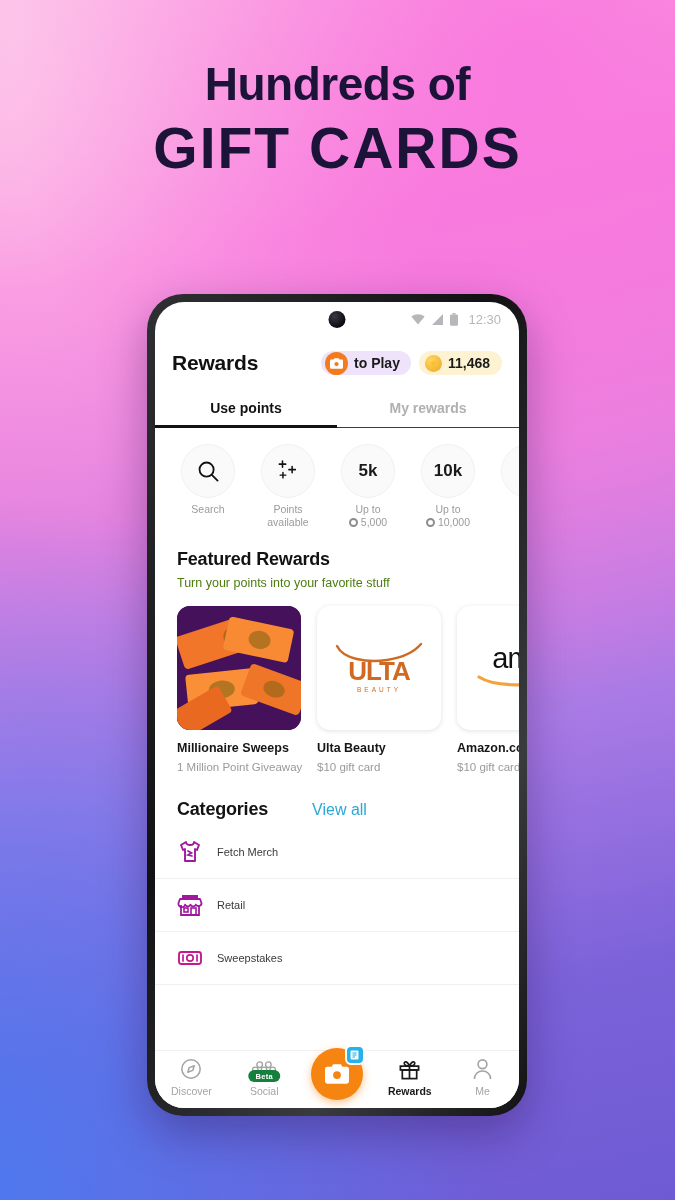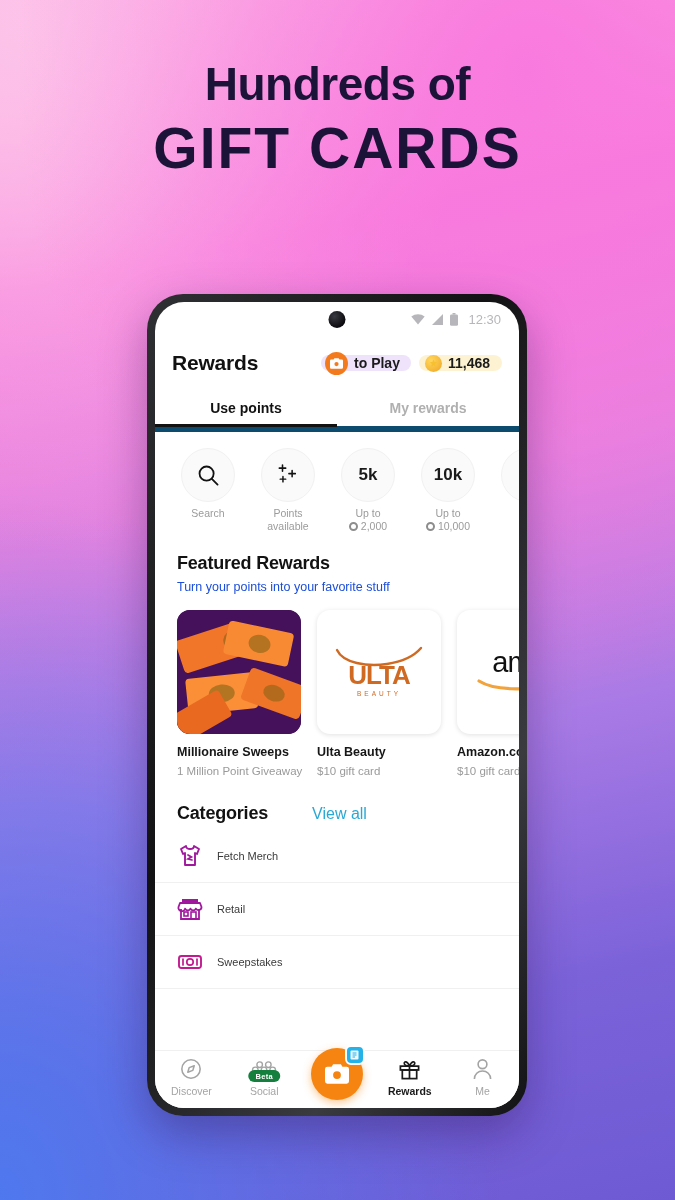--- a/index.html
+++ b/index.html
@@ -57,36 +57,36 @@
   .sb-icons { display:flex; align-items:center; gap:6px; color:#b7b7bb; }
   .sb-time { font-size:13px; color:#b7b7bb; margin-left:4px; }
   
   .appbar {
     flex:0 0 54px; display:flex; align-items:center;
     padding:0 17px; gap:8px;
   }
   .app-title { font-size:21px; font-weight:700; color:#111; flex:1; letter-spacing:-.2px; }
   .chip {
     display:flex; align-items:center; gap:6px;
-    border-radius:18px; height:16px; padding:0 11px 0 4px;
+    border-radius:18px; height:24px; padding:0 11px 0 4px;
     font-size:14px; font-weight:700; color:#1b1b1b; white-space:nowrap;
   }
   .chip-play { background:#eee3fb; }
   .chip-pts  { background:#fdf3d2; padding:0 12px 0 6px; }
   .cam-circle {
     width:23px; height:23px; border-radius:50%;
     background:#f47b1d; display:flex; align-items:center; justify-content:center;
   }
   .coin {
     width:17px; height:17px; border-radius:50%;
     background:radial-gradient(circle at 35% 32%, #ffd75e, #efa520);
     display:flex;align-items:center;justify-content:center;
   }
   
-  .tabs { flex:0 0 38px; display:flex; border-bottom:6px solid #0c4a6e; }
+  .tabs { flex:0 0 38px; display:flex; border-bottom:1px solid #0c4a6e; }
   .tab {
     flex:1; text-align:center; font-size:14px; color:#b0b0b0;
     font-weight:700; line-height:36px; position:relative;
   }
   .tab.active { color:#121212; font-weight:700; }
   .tab.active:after {
     content:""; position:absolute; left:0; right:0; bottom:-1px;
     height:3px; background:#121212;
   }
   
@@ -104,21 +104,21 @@
   }
   .qlabel { font-size:10.5px; color:#9b9b9b; margin-top:5px; line-height:13px; }
   .qlabel .val { display:flex; align-items:center; justify-content:center; gap:3px; }
   .mini-coin {
     width:9px;height:9px;border-radius:50%;
     border:2px solid #8d8d8d; display:inline-block;
   }
   
   .sec { padding:10px 22px 0 22px; }
   .sec-title { font-size:18px; font-weight:700; color:#121212; letter-spacing:-.2px; }
-  .sec-sub { font-size:12.5px; color:#1d4ed8; margin-top:6px; }
+  .sec-sub { font-size:12.5px; color:#4d7c0f; margin-top:6px; }
   .sec-head { display:flex; align-items:baseline; }
   .viewall { font-size:16px; color:#2aa8d4; font-weight:400;margin-left:44px; }
   
   .cards { display:flex; gap:16px; padding:16px 0 0 22px; }
   .card { width:124px; flex:0 0 124px; }
   .card-img {
     width:124px; height:124px; border-radius:13px;
     background:#fff; box-shadow:0 1px 5px rgba(0,0,0,.12);
     display:flex; align-items:center; justify-content:center;
     overflow:hidden; position:relative;
@@ -252,21 +252,21 @@
             <div>available</div>
           </div>
         </div>
 
         <div class="quick">
           <div class="qcircle">5k</div>
           <div class="qlabel">
             <div>Up to</div>
             <div class="val">
                 <span class="mini-coin"></span>
-                <span>2,000</span>
+                <span>5,000</span>
               </div>
           </div>
         </div>
 
         <div class="quick">
           <div class="qcircle">10k</div>
           <div class="qlabel">
             <div>Up to</div>
             <div class="val">
                 <span class="mini-coin"></span>

